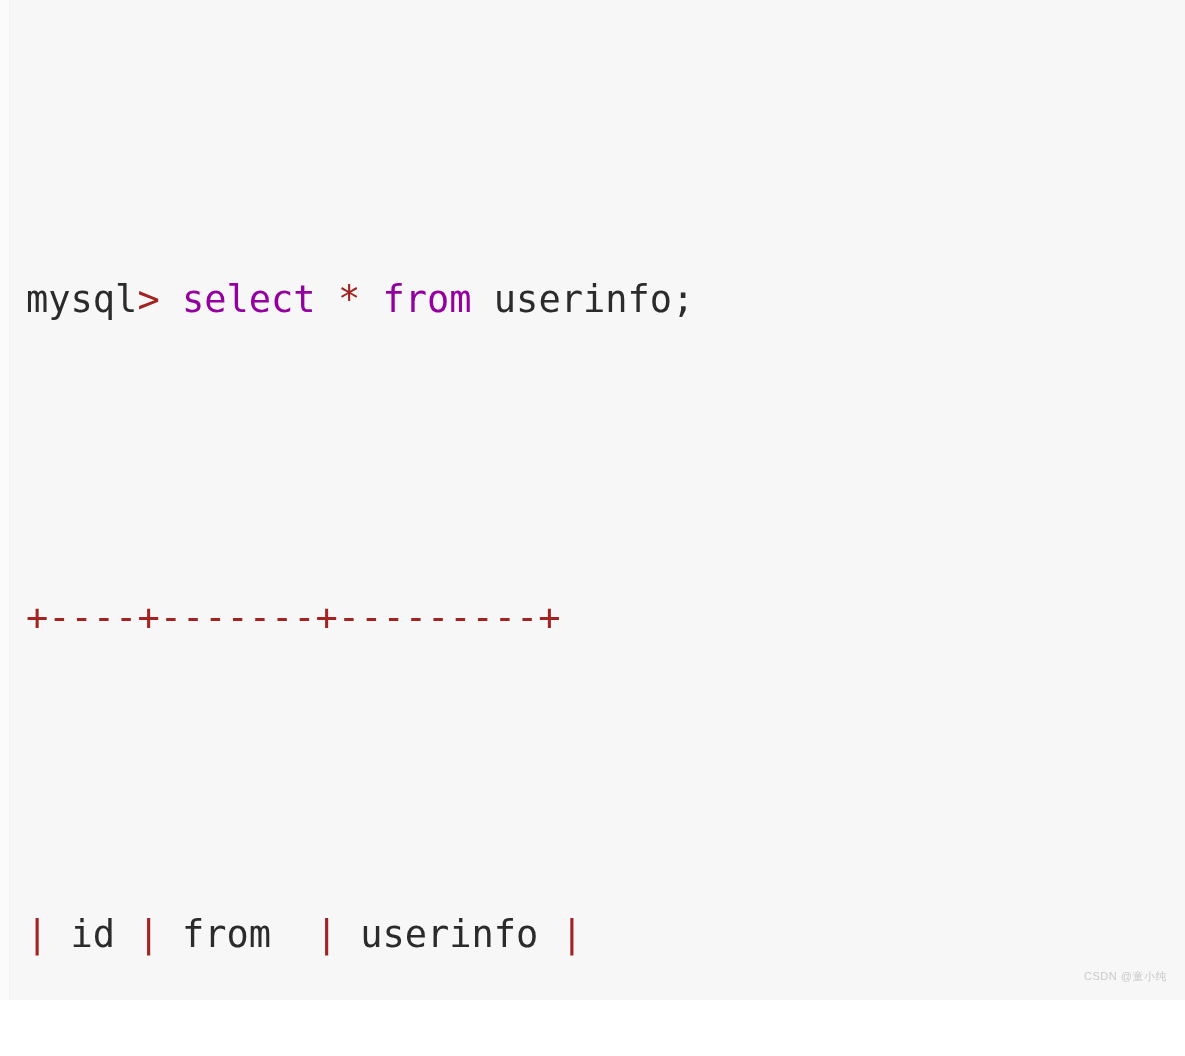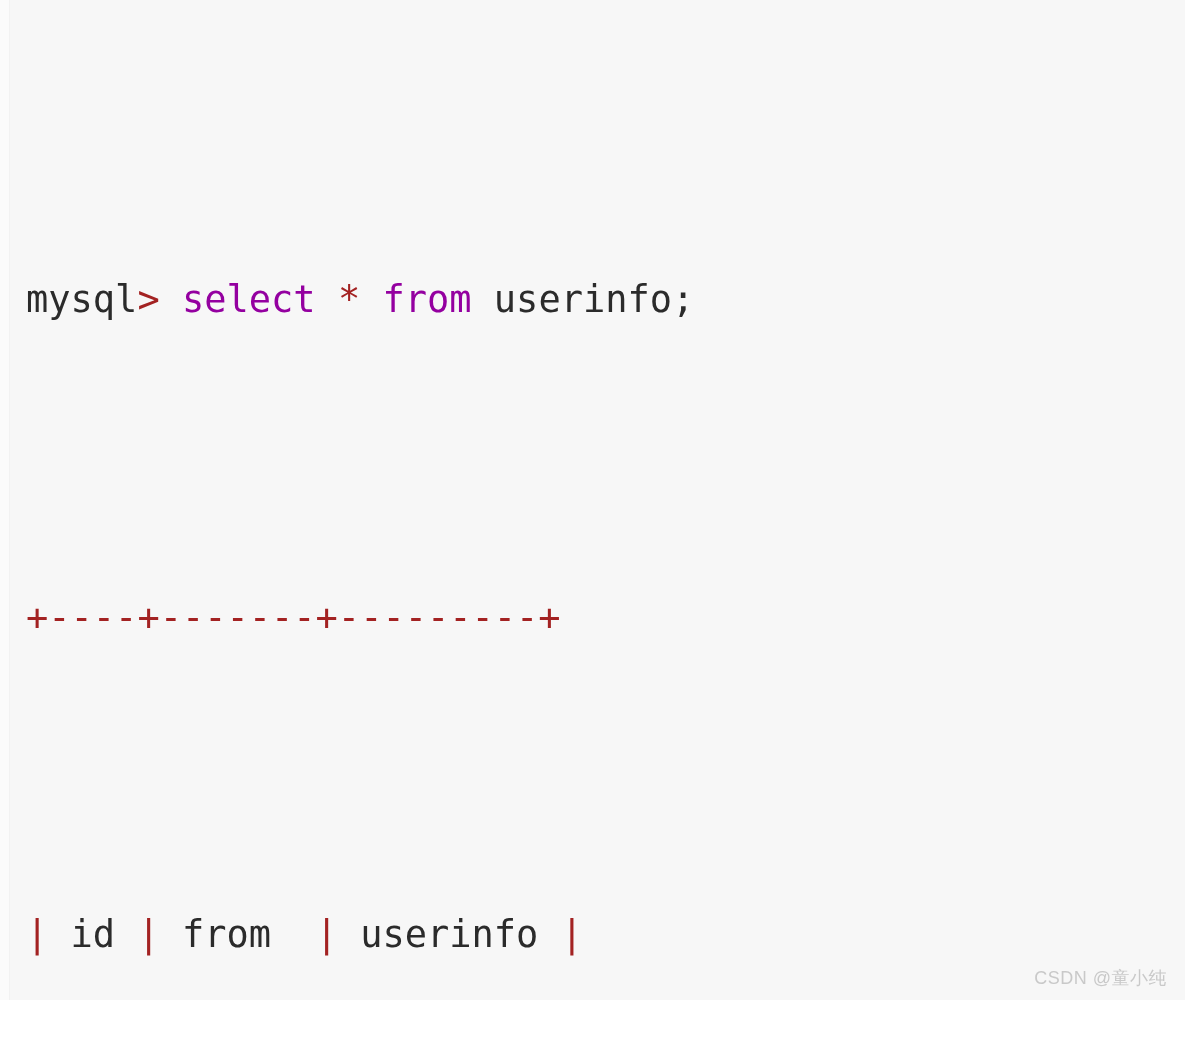--- a/index.html
+++ b/index.html
@@ -53,23 +53,23 @@
   }
 
   
   .plain    { color: #2b2b2b; }
   .kw       { color: #9400a0; }   
   .punct    { color: #a32222; }
 
   #watermark {
     position: absolute;
     right: 18px;
-    bottom: 10px;
+    bottom: 16px;
     font-family: "Liberation Sans", sans-serif;
-    font-size: 18px;
+    font-size: 11px;
     color: #c9c9c9;
     letter-spacing: 0.5px;
     white-space: pre;
   }
 </style>
 </head>
 <body>
 
 <div id="screen">
 

